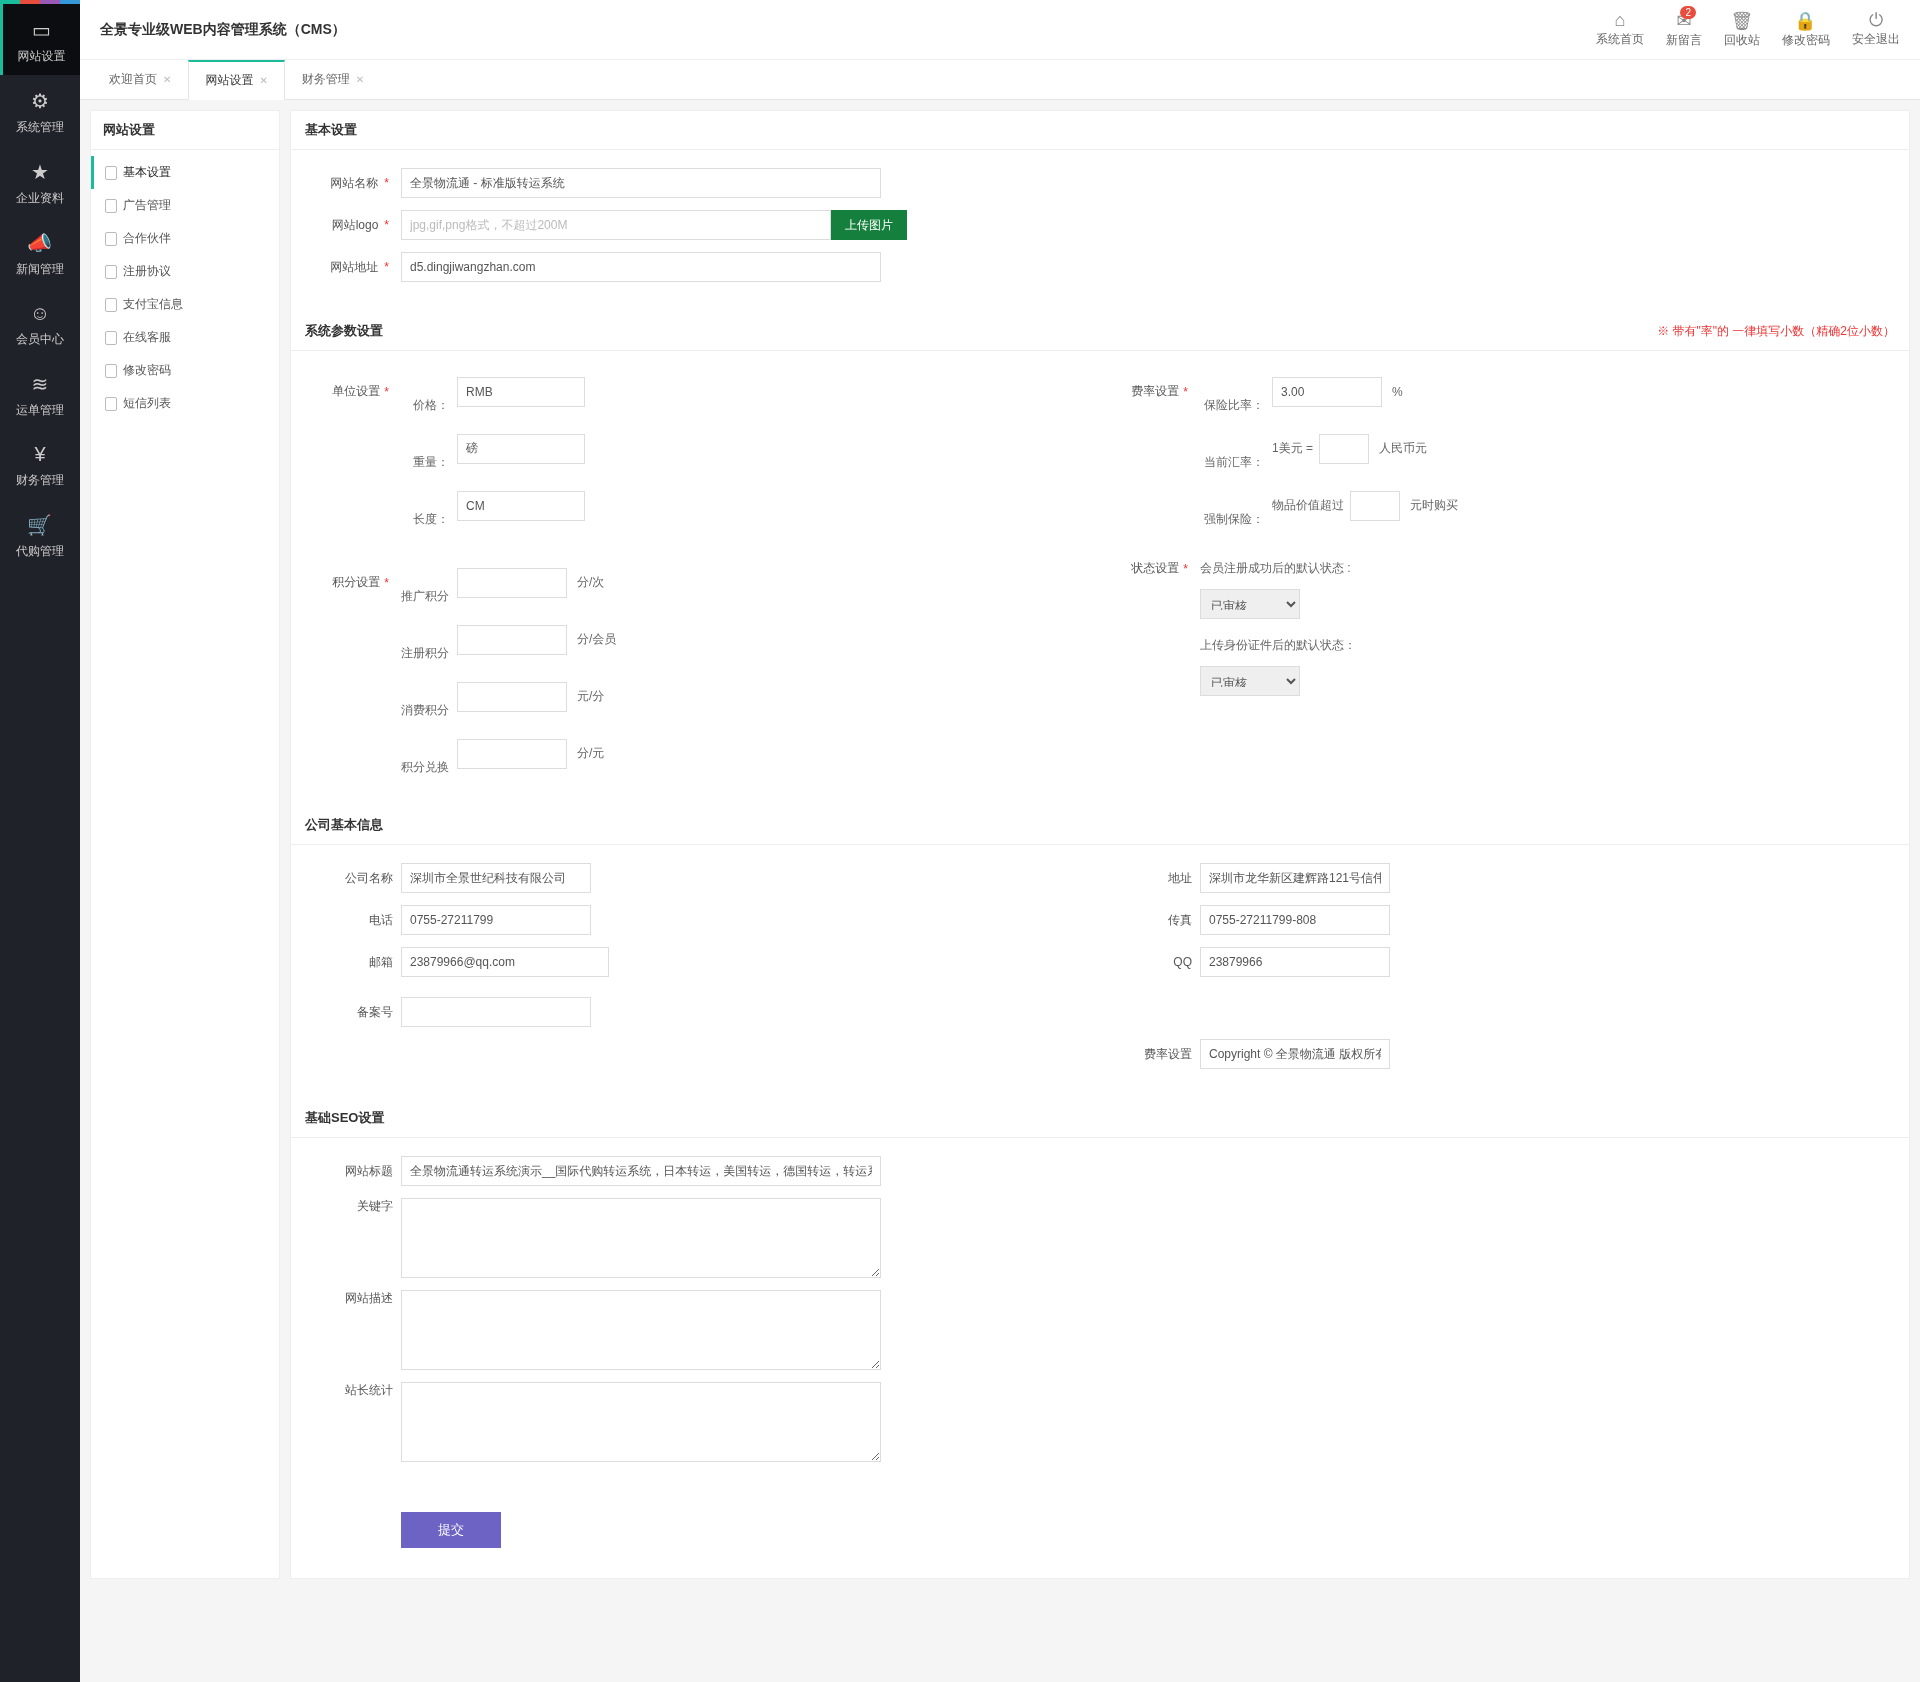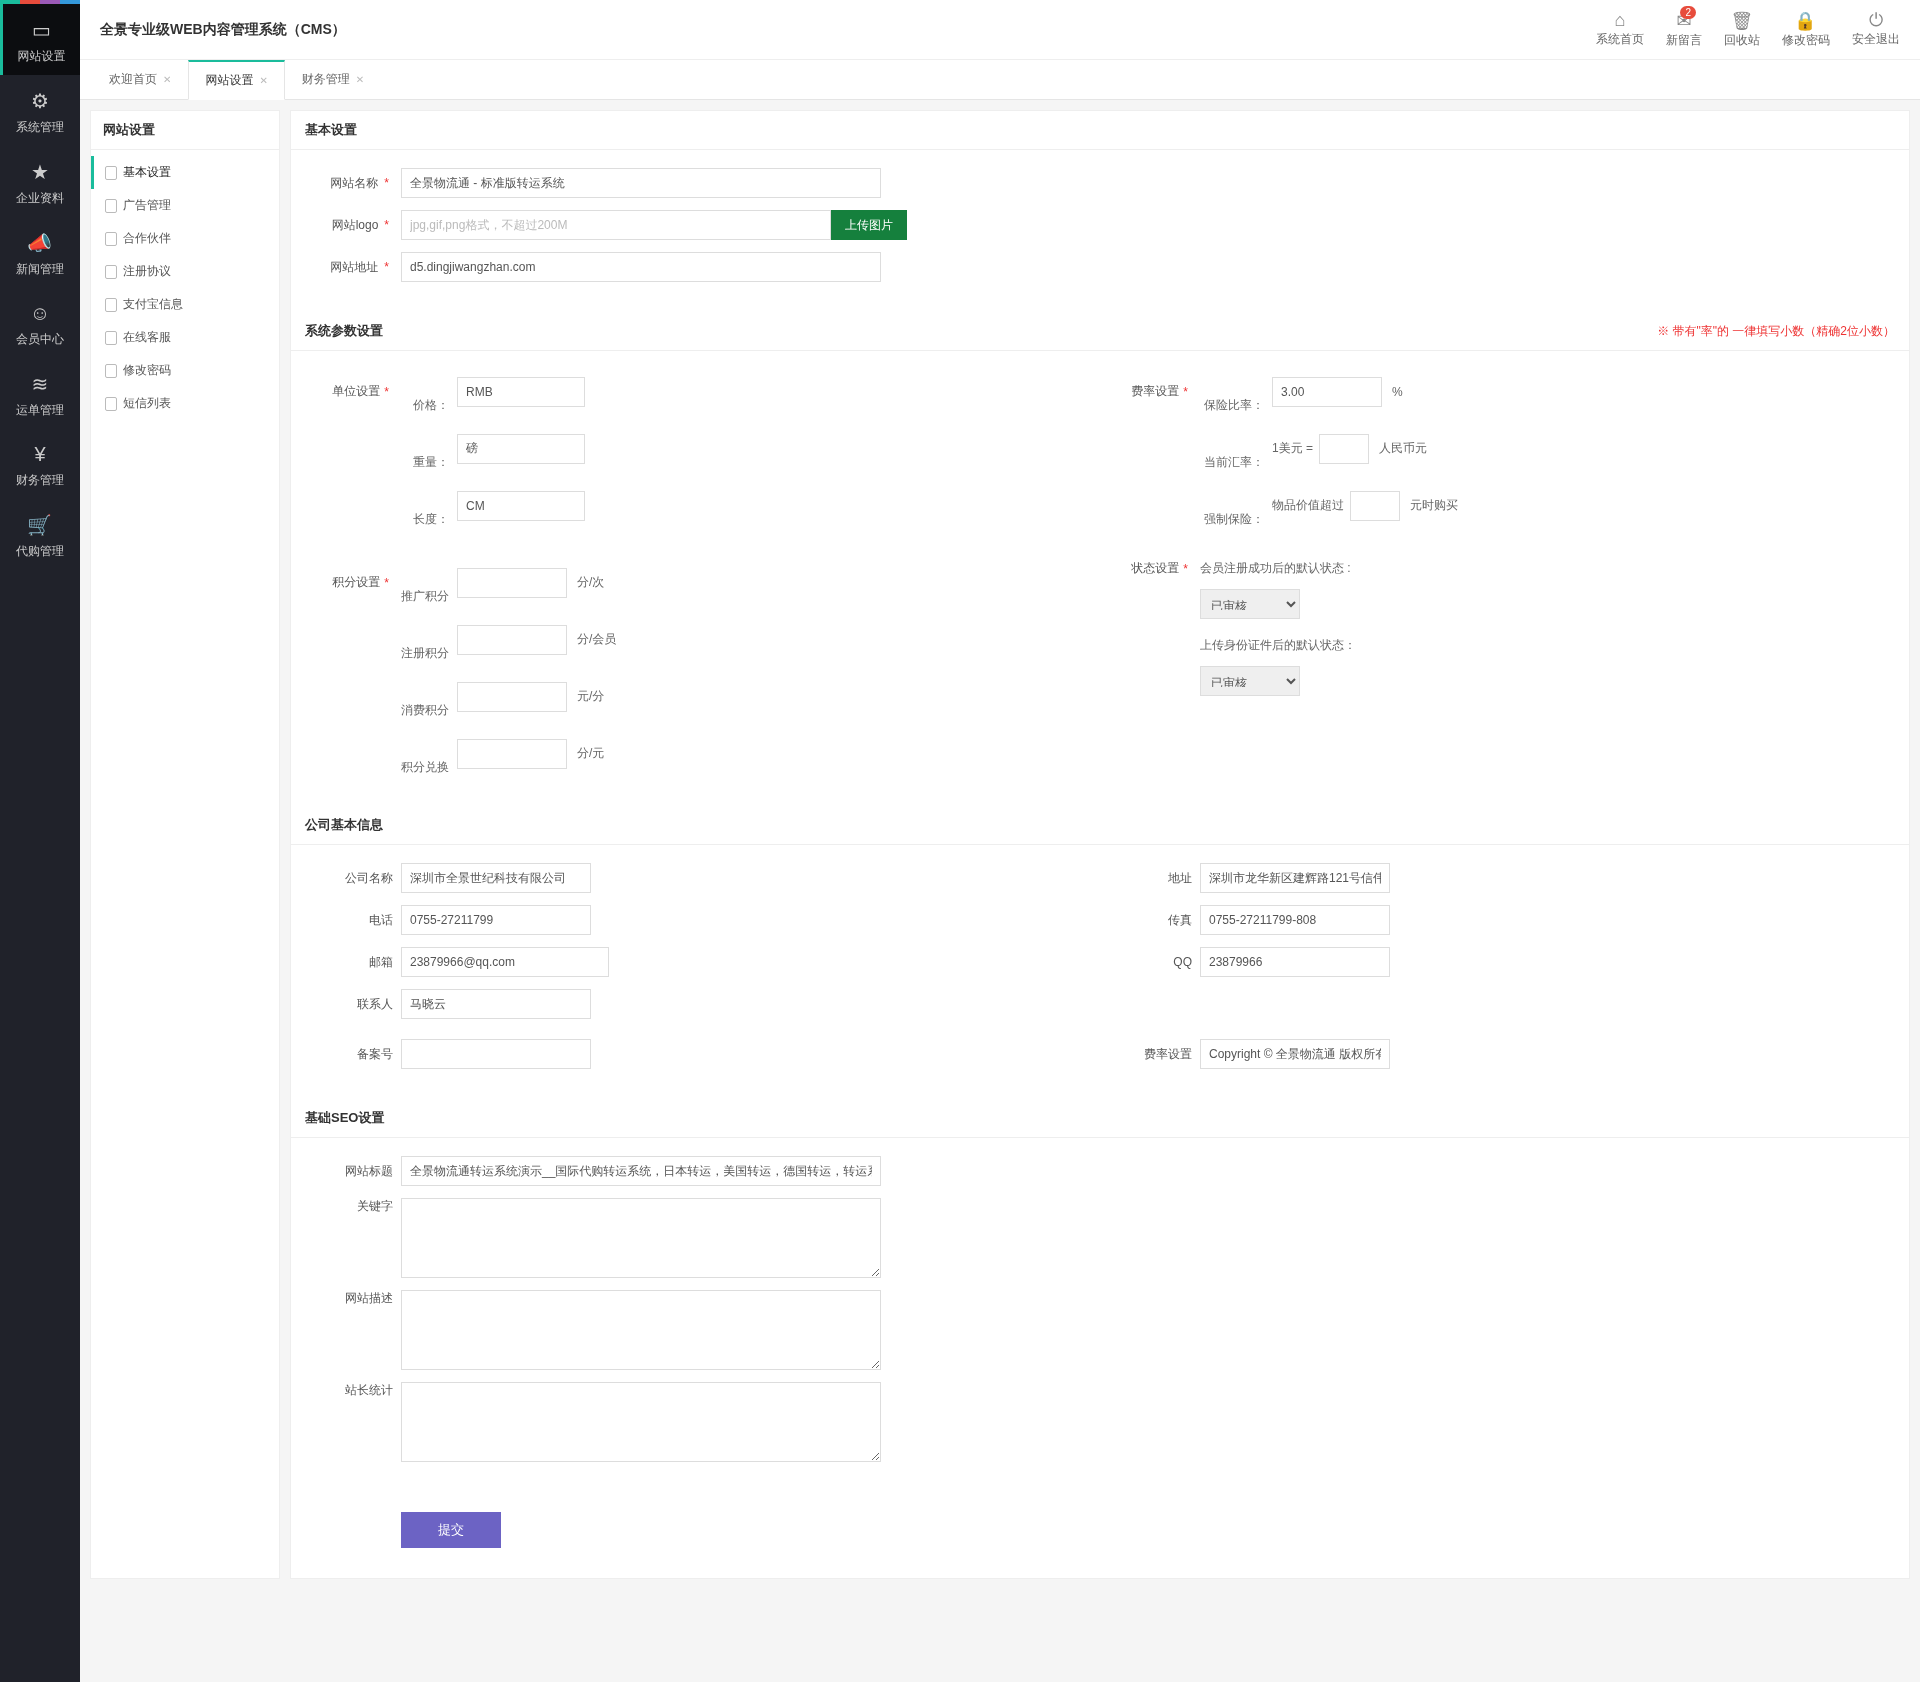--- a/index.html
+++ b/index.html
@@ -290,24 +290,20 @@
                 <input class="input" style="width: 190px;" value="深圳市全景世纪科技有限公司">
               </div>
             <div class="row">
                 <div class="label">电话</div>
                 <input class="input" style="width: 190px;" value="0755-27211799">
               </div>
             <div class="row">
                 <div class="label">邮箱</div>
                 <input class="input" style="width: 208px;" value="23879966@qq.com">
               </div>
-            <div class="row">
-                <div class="label">联系人</div>
-                <input class="input" style="width: 190px;" value="马晓云">
-              </div>
             <div class="row" style="margin-top:20px">
                 <div class="label">备案号</div>
                 <input class="input" style="width: 190px;">
               </div>
           </div>
           <div class="col">
             <div class="row">
                 <div class="label">地址</div>
                 <input class="input" style="width: 190px;" value="深圳市龙华新区建辉路121号信伟大厦7栋701房">
               </div>

